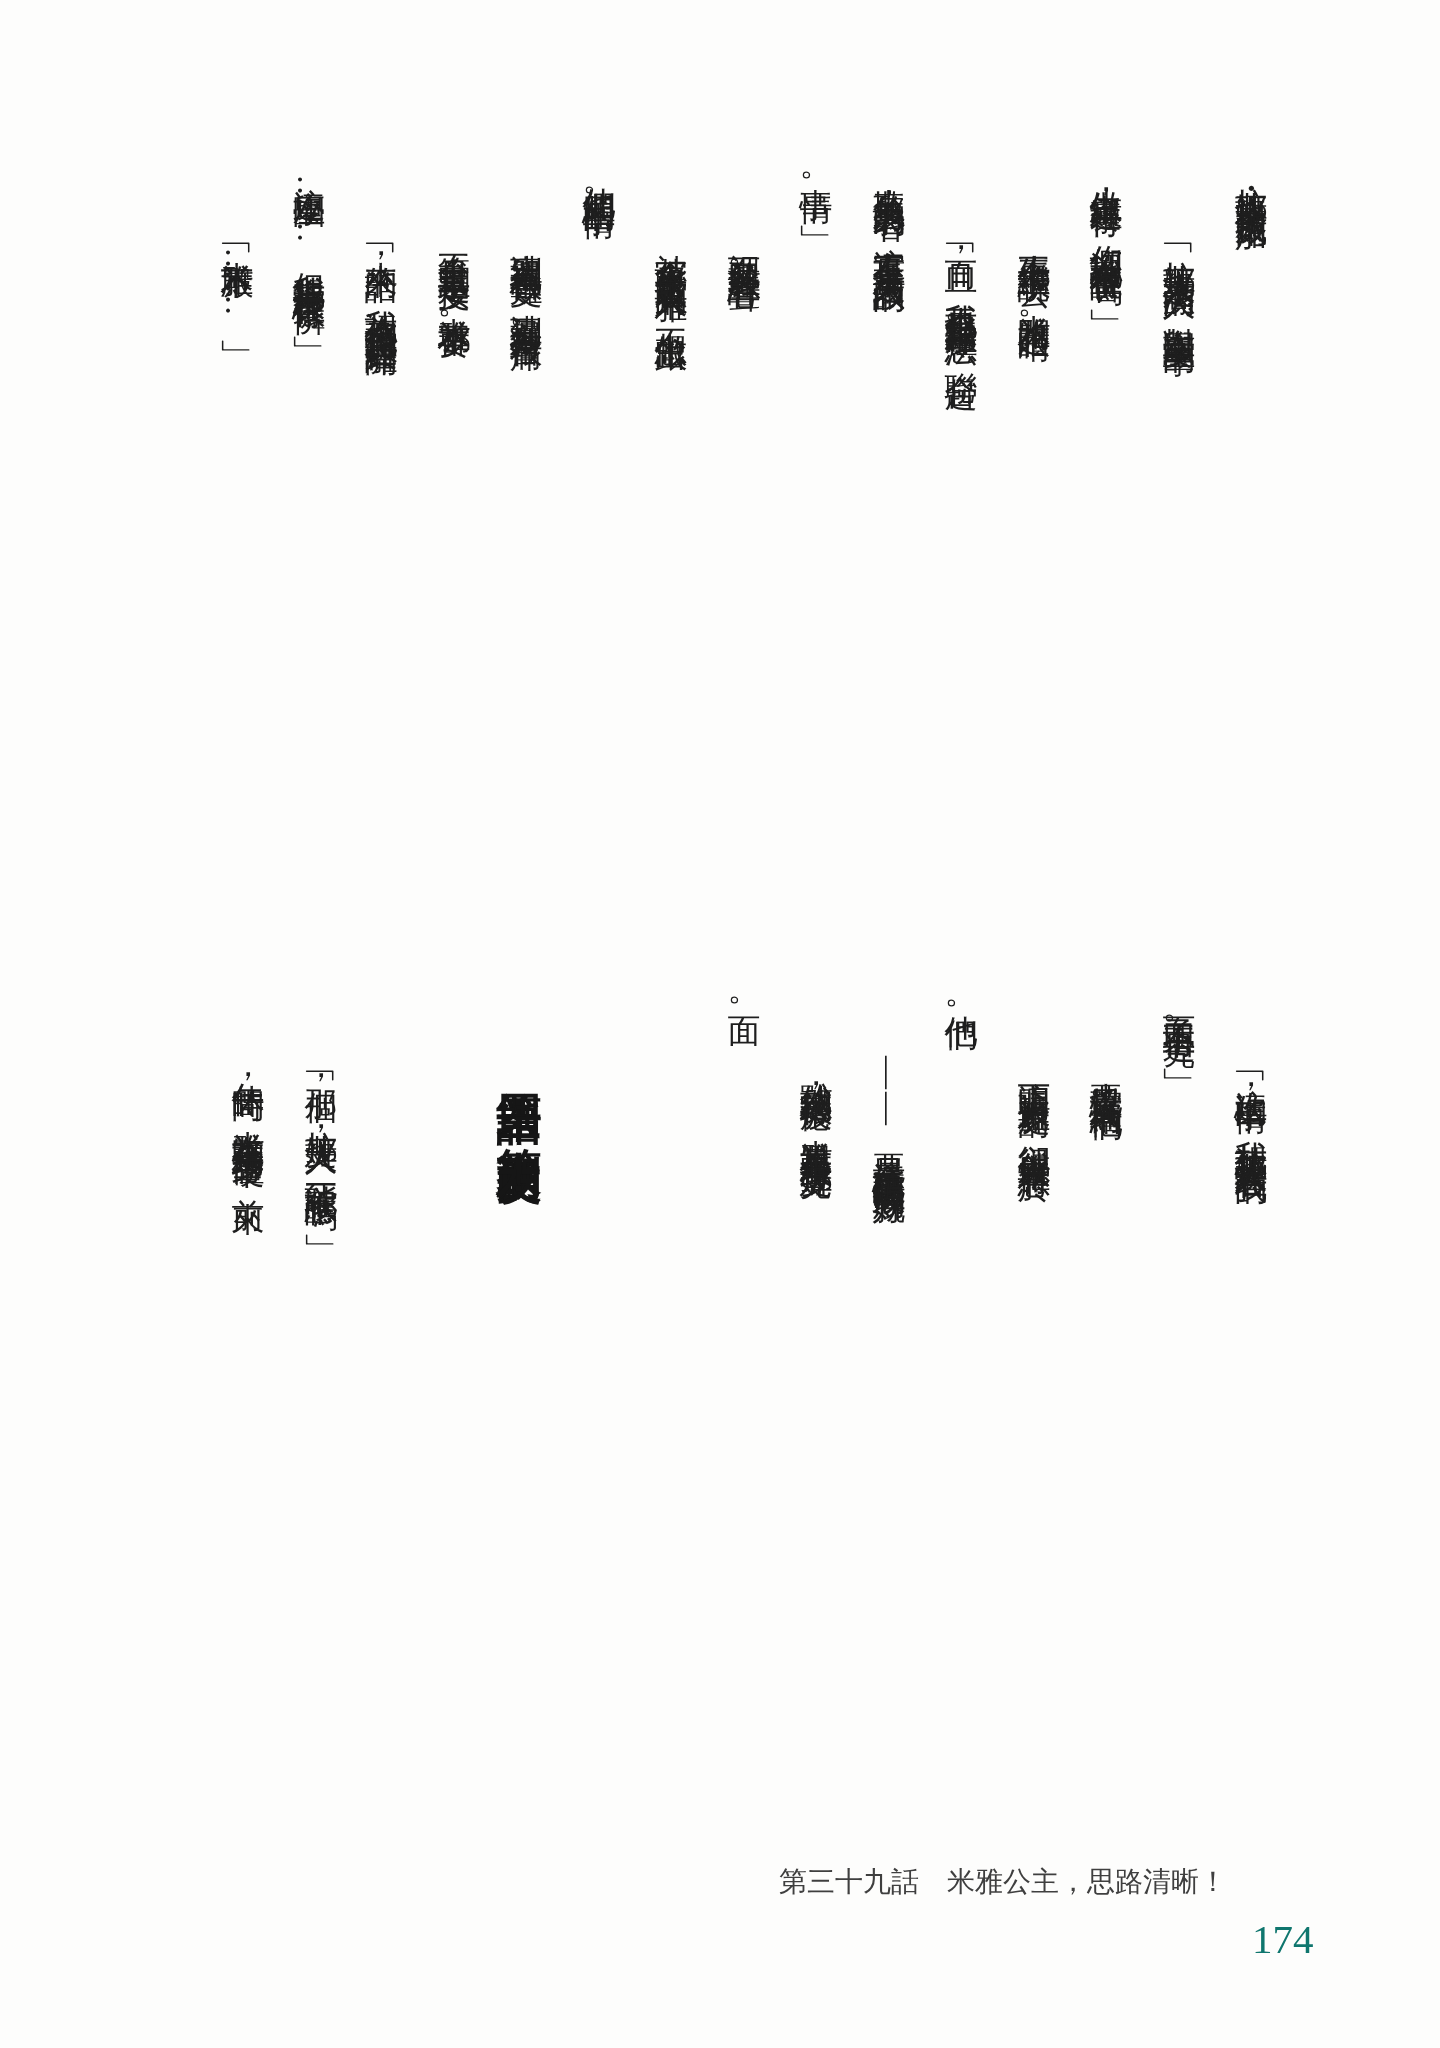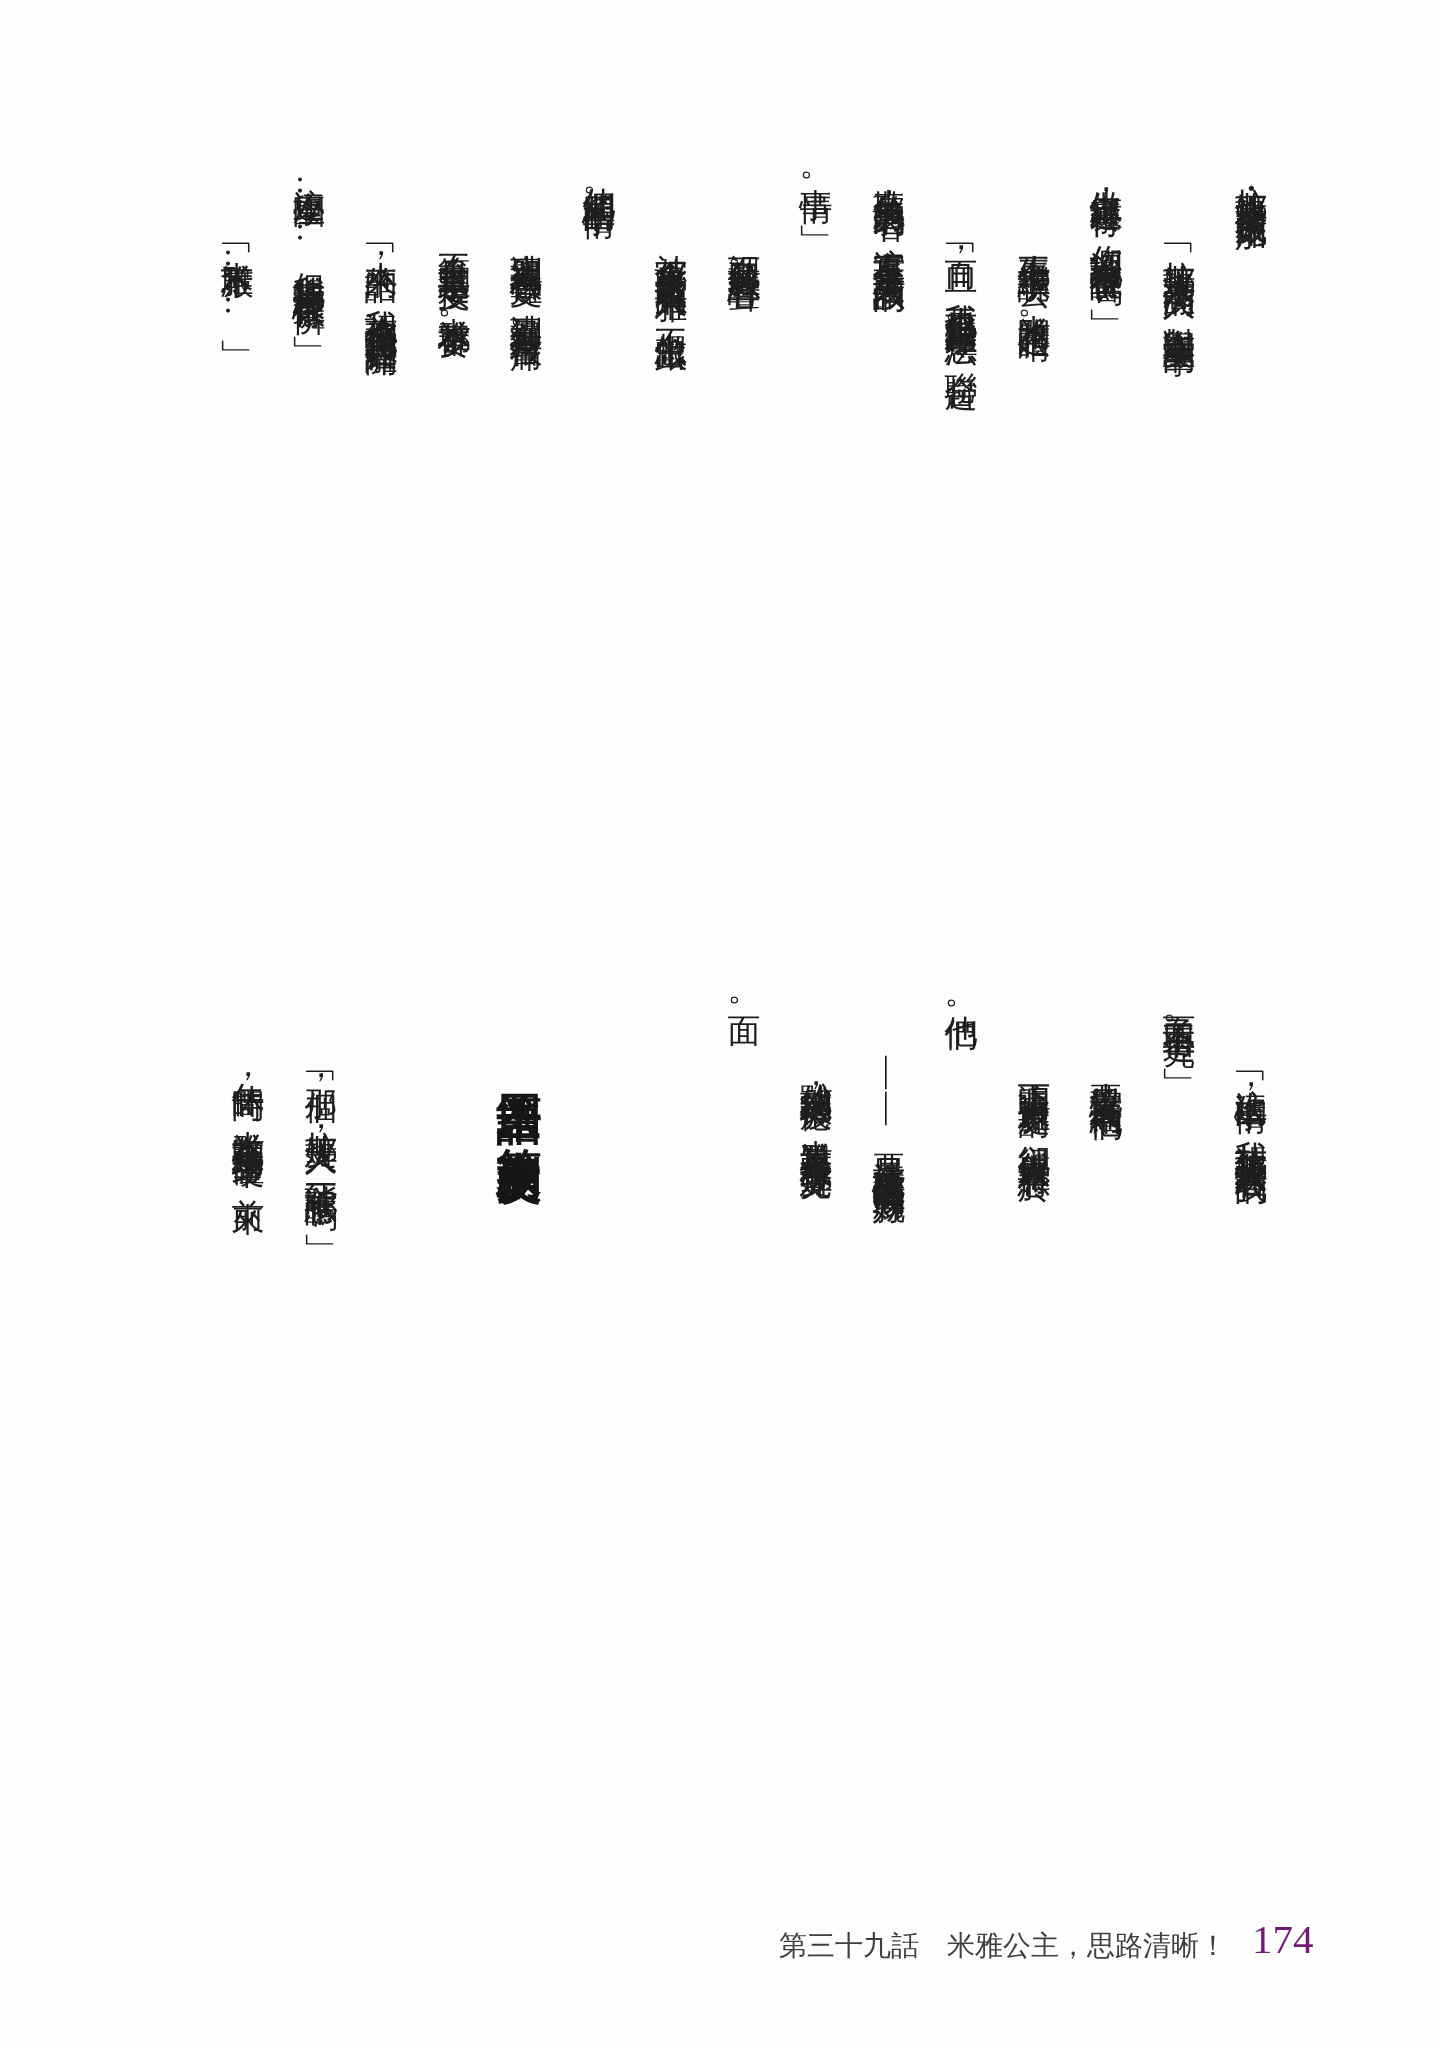--- a/index.html
+++ b/index.html
@@ -29,33 +29,33 @@
   .heading-col {
     font-size: 45px;
     font-weight: bold;
     letter-spacing: 2px;
     line-height: 56px;
     color: #161616;
   }
   .footer-title {
     position: absolute;
     left: 779px;
-    top: 1927px;
+    top: 1863px;
     font-family: "Liberation Sans", "DejaVu Sans", sans-serif;
     font-size: 28px;
     letter-spacing: 0px;
     color: #3f3f3f;
   }
   .page-number {
     position: absolute;
     left: 1252px;
     top: 1915px;
     font-family: "Liberation Serif", "DejaVu Serif", serif;
     font-size: 41px;
-    color: #701a75;
+    color: #0f766e;
   }
 </style>
 </head>
 <body>
 
 <div class="page">
   <div id="tier-top">
       <div class="col" style="left: 1231px; top: 162px;">拉斐娜・奧路加・威爾加。</div>
       <div class="col" style="left: 1159px; top: 232px;">「拉斐娜大人是高潔的人。對學園重要的學</div>
       <div class="col" style="left: 1086px; top: 162px;">生做出這種暴行，你們認為她會坐視不管嗎？」</div>

